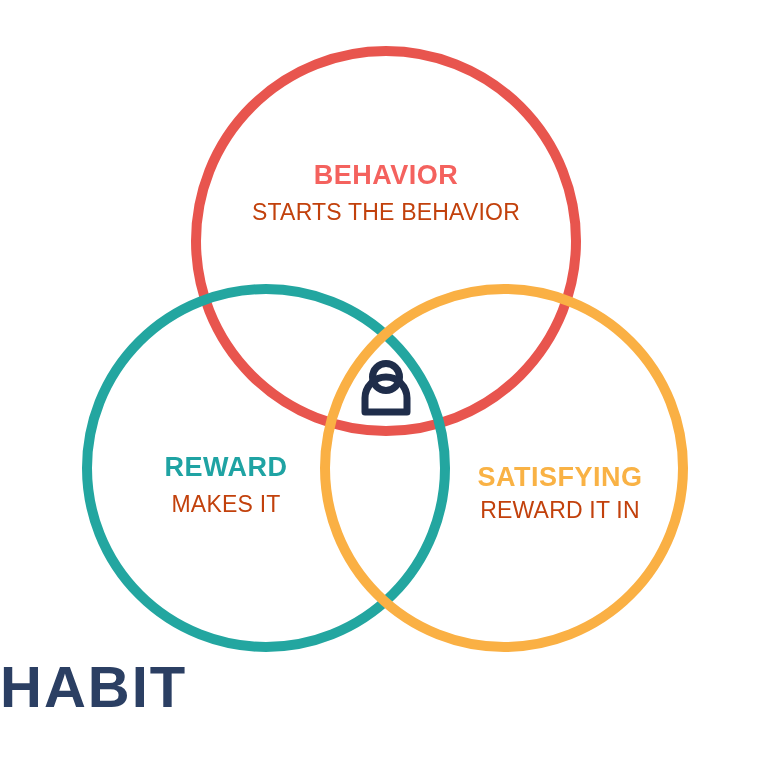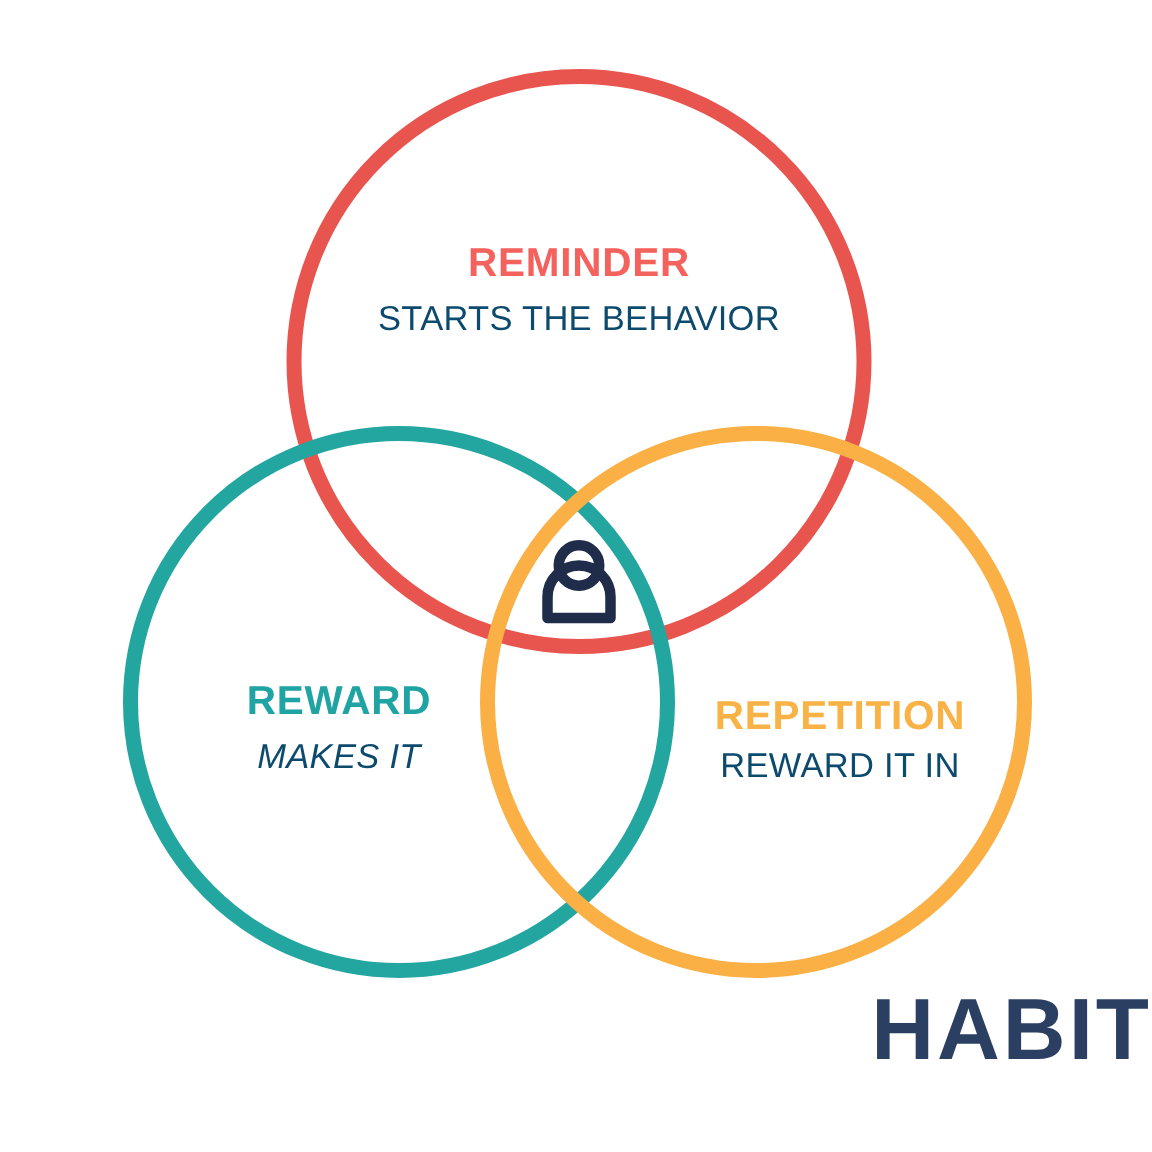--- a/index.html
+++ b/index.html
@@ -32,21 +32,21 @@
     line-height: 1.18;
     -webkit-font-smoothing: antialiased;
   }
   .label-title {
     font-weight: bold;
     letter-spacing: 0.5px;
     display: block;
   }
   .label-sub {
     display: block;
-    color: #0c4a6e;
+    color: #c2410c;
     font-weight: normal;
     letter-spacing: 0.2px;
   }
   
   #reminder-block {
     left: 186px;
     top: 160px;
     width: 400px;
   }
   #reminder-block .label-title {
@@ -63,21 +63,20 @@
     top: 452px;
     width: 220px;
   }
   #reward-block .label-title {
     color: #1FA3A3;
     font-size: 27px;
     margin-bottom: 7px;
   }
   #reward-block .label-sub {
     font-size: 23px;
-    font-style: italic;
   }
   
   #repetition-block {
     left: 436px;
     top: 462px;
     width: 248px;
   }
   #repetition-block .label-title {
     color: #F9B245;
     font-size: 27px;
@@ -85,21 +84,21 @@
   }
   #repetition-block .label-sub {
     font-size: 23px;
   }
   
   #habit-title {
     position: absolute;
     left: 0;
     top: 653px;
     width: 768px;
-    text-align: right;
+    text-align: left;
     color: #2B3F63;
     font-size: 58px;
     font-weight: bold;
     letter-spacing: 2px;
   }
 </style>
 </head>
 <body style="background: rgb(255, 255, 255);">
 
 <div id="stage">
@@ -112,29 +111,29 @@
 
     <circle cx="504" cy="468" r="179" fill="none" stroke="#FAB044" stroke-width="10"></circle>
 
     <g transform="translate(386, 390)">
       <circle cx="0" cy="-13" r="13.5" fill="none" stroke="#1F2D4A" stroke-width="7"></circle>
       <path d="M -21 22 L -21 8 A 21 21 0 0 1 21 8 L 21 22 Z" fill="none" stroke="#1F2D4A" stroke-width="7" stroke-linejoin="round"></path>
     </g>
   </svg>
 
   <div class="label-block" id="reminder-block">
-    <span class="label-title" style="color: rgb(244, 98, 94);">REMINDER</span>
+    <span class="label-title" style="color: rgb(244, 98, 94);">BEHAVIOR</span>
     <span class="label-sub">STARTS THE BEHAVIOR</span>
   </div>
 
   <div class="label-block" id="reward-block">
     <span class="label-title" style="color: rgb(31, 163, 163);">REWARD</span>
     <span class="label-sub">MAKES IT</span>
   </div>
 
   <div class="label-block" id="repetition-block">
-    <span class="label-title" style="color: rgb(249, 178, 69);">REPETITION</span>
+    <span class="label-title" style="color: rgb(249, 178, 69);">SATISFYING</span>
     <span class="label-sub">REWARD IT IN</span>
   </div>
 
   <div id="habit-title">HABIT</div>
 
 </div>
 
 </body></html>

